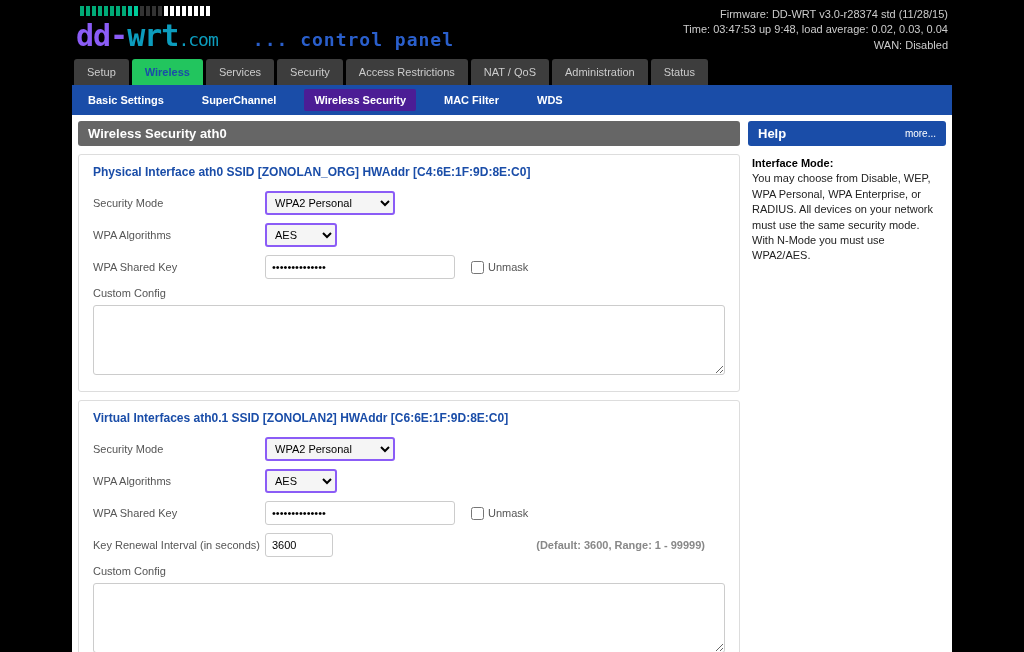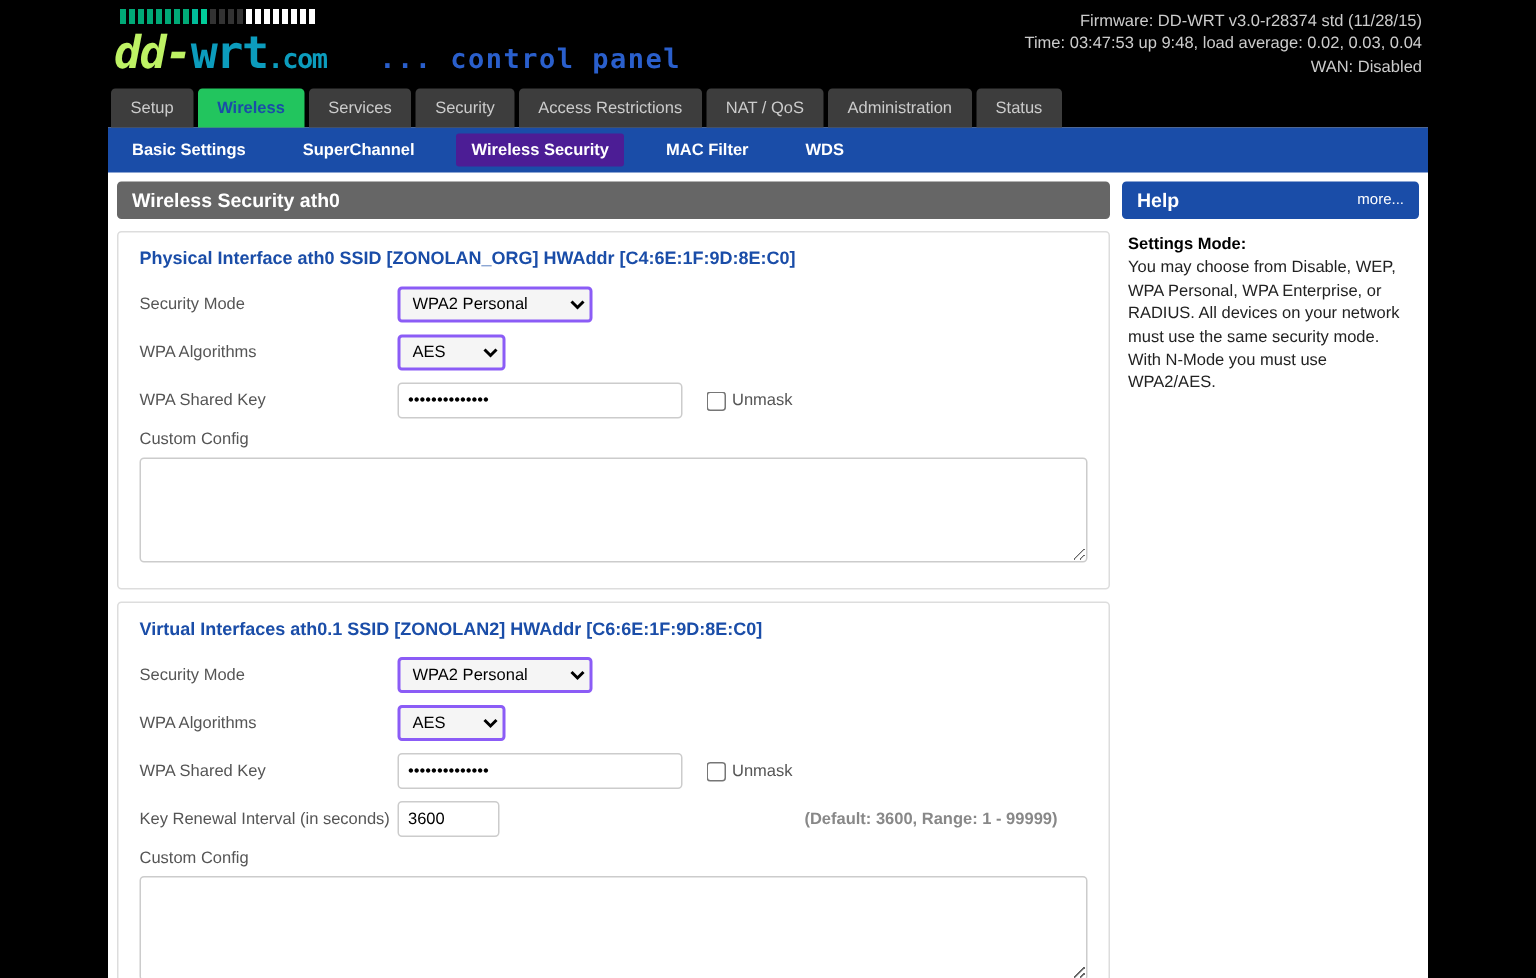--- a/index.html
+++ b/index.html
@@ -29,23 +29,23 @@
 }
 .ind {
   width: 4px; height: 10px; display: inline-block;
 }
 .logo-text {
   font-family: 'Lucida Console', Monaco, monospace;
   font-size: 30px;
   font-weight: bold;
   letter-spacing: -1px;
 }
-.logo-dd { color: #bef264; font-style: italic; }
+.logo-dd { color: #8b5cf6; }
 .logo-wrt { color: #0c9cbd; }
-.logo-com { color: #0c9cbd; font-size: 18px; font-weight: bold; }
+.logo-com { color: #0c9cbd; font-size: 18px; font-weight: normal; }
 .cp-label {
   color: #2a5fcc;
   font-family: 'Lucida Console', Monaco, monospace;
   font-size: 18px;
   letter-spacing: 1px;
   margin-left: 18px;
   align-self: flex-end;
   padding-bottom: 4px;
 }
 .status-block {
@@ -312,19 +312,19 @@
         </div>
 
       </div>
 
       <div class="side-col">
         <div class="help-bar">
           <span>Help</span>
           <span class="help-more">more...</span>
         </div>
         <div class="help-body">
-          <b>Settings Mode:</b><br>
+          <b>Interface Mode:</b><br>
           <span>You may choose from Disable, WEP, WPA Personal, WPA Enterprise, or RADIUS. All devices on your network must use the same security mode. With N-Mode you must use WPA2/AES.</span>
         </div>
       </div>
     </div>
   </div>
 </div>
 
 </body></html>

